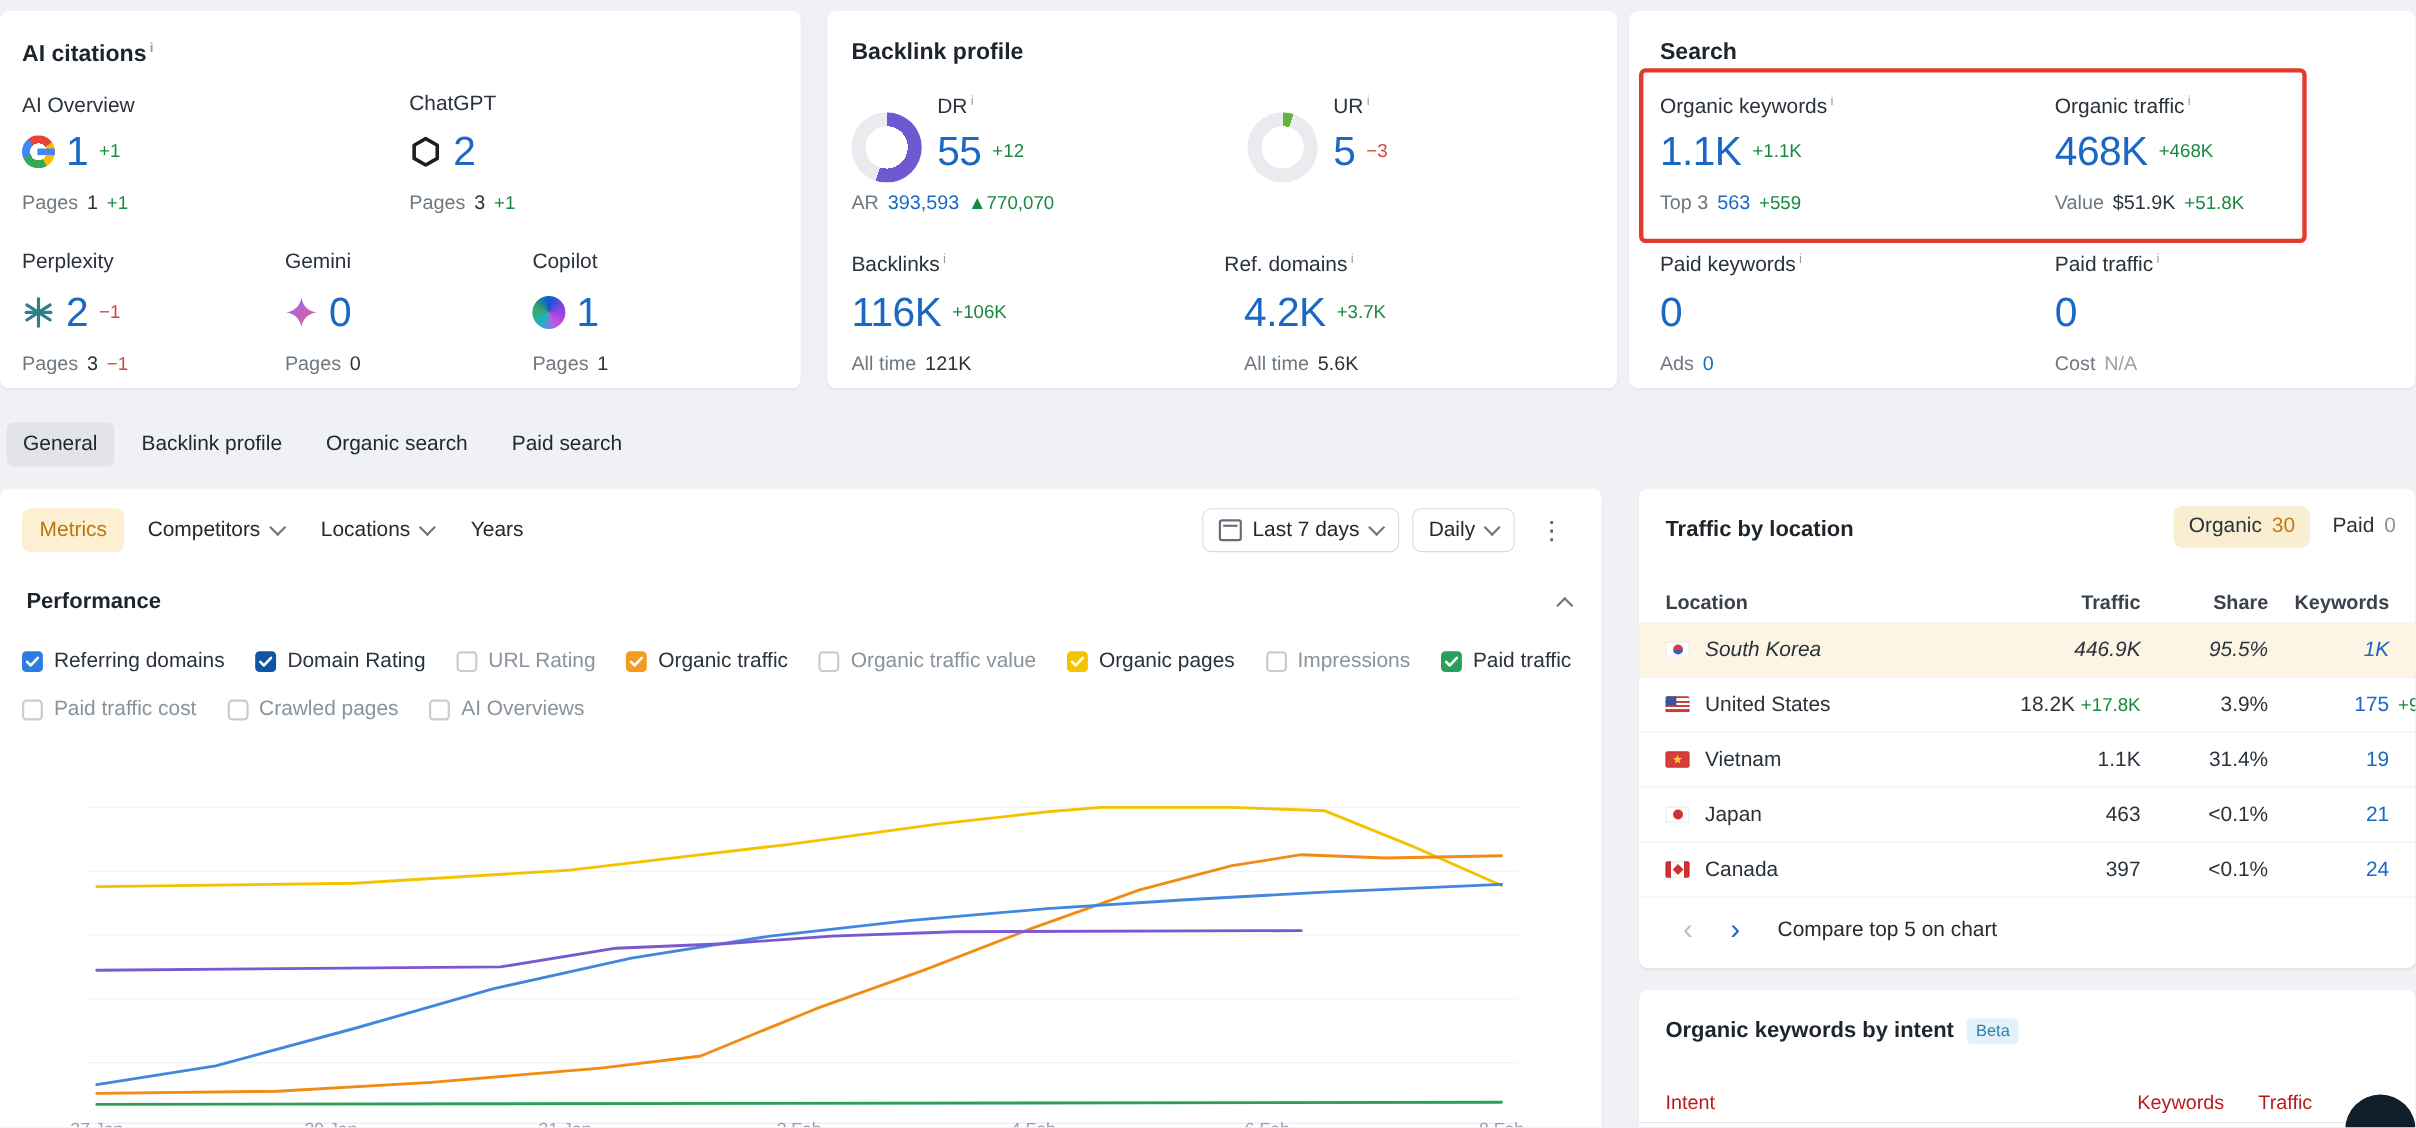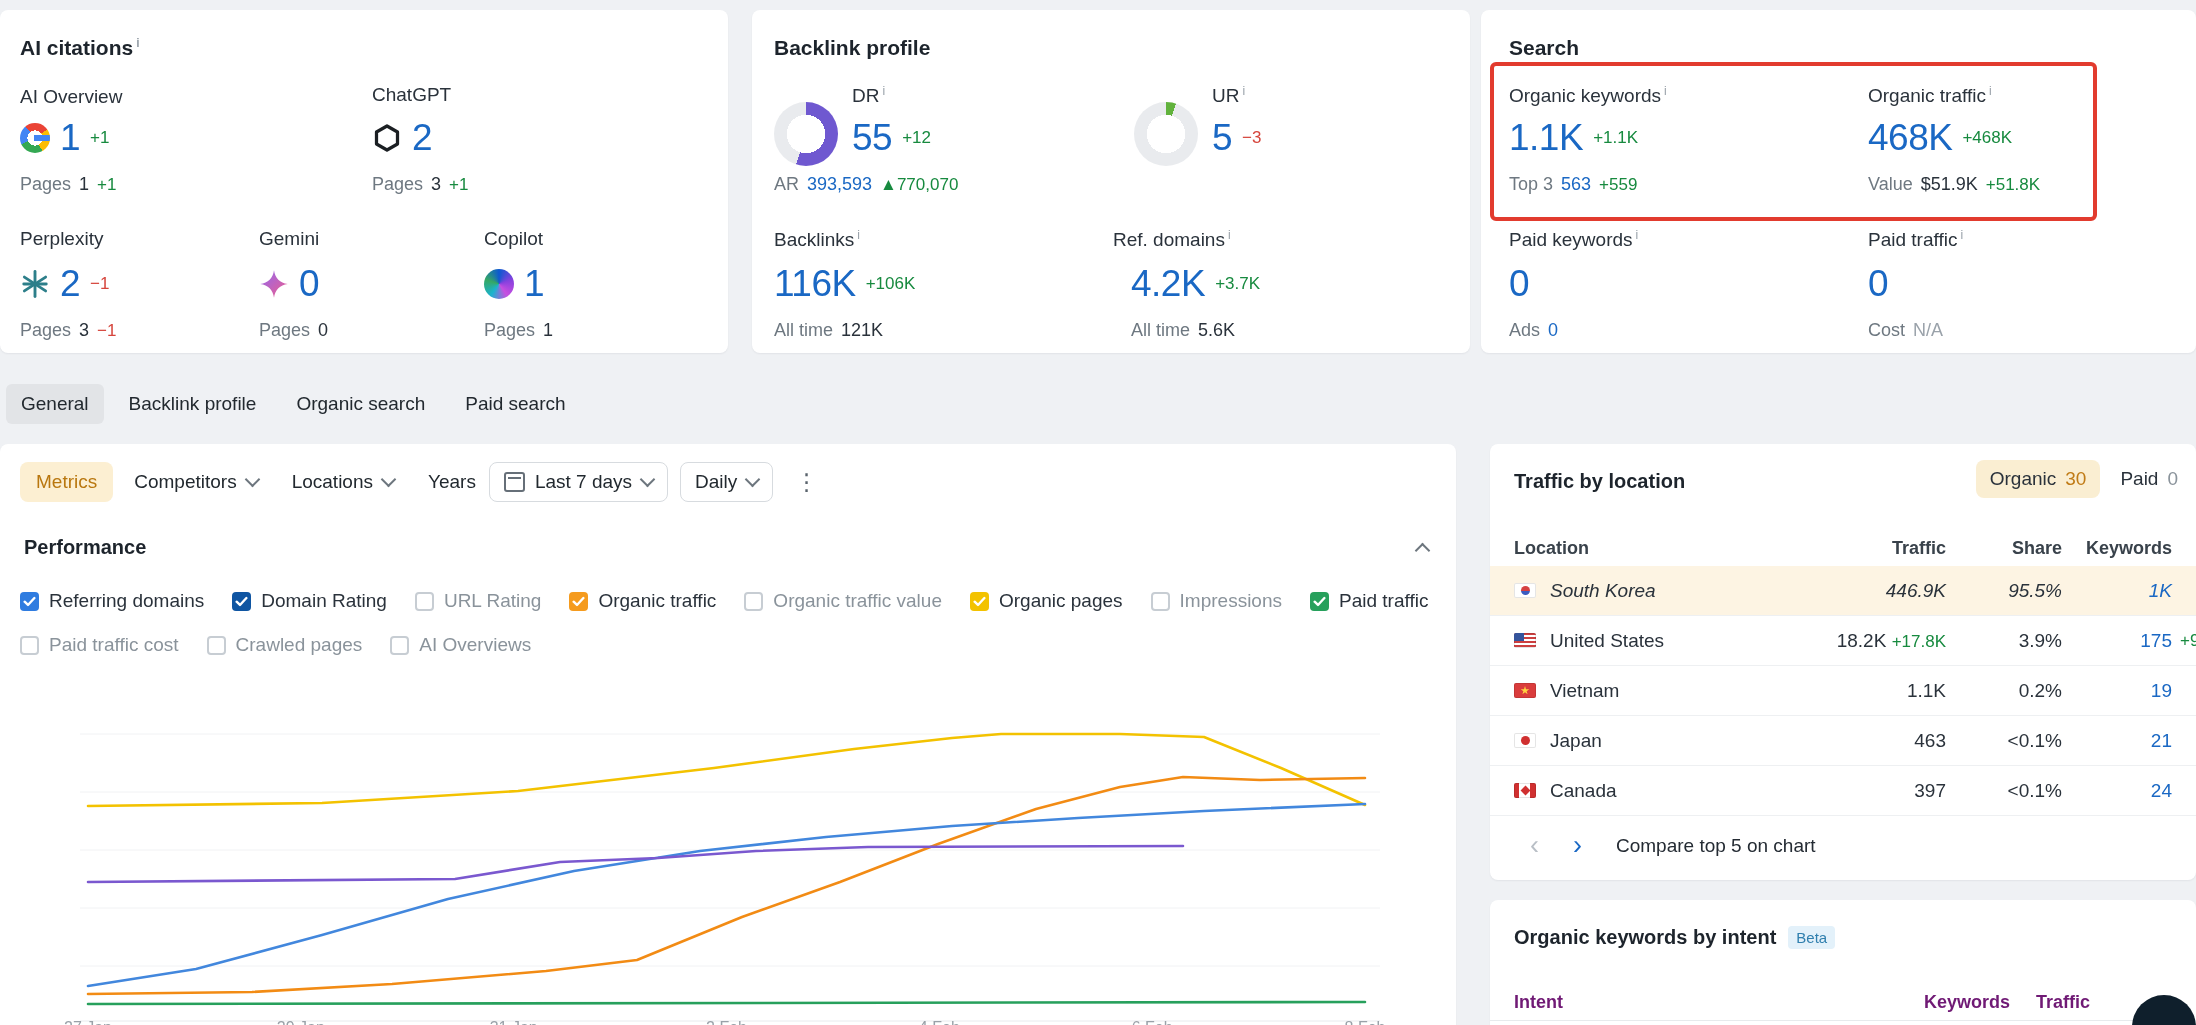--- a/index.html
+++ b/index.html
@@ -27,21 +27,21 @@
   .g-icon{border-radius:50%;position:relative;overflow:hidden;
     background:radial-gradient(circle,#fff 0 36%,transparent 36%),
     conic-gradient(from -40deg,#ea4335 0 95deg,#fbbc05 95deg 190deg,#34a853 190deg 285deg,#4285f4 285deg 360deg);}
   .g-icon::after{content:"";position:absolute;right:0;top:40%;width:52%;height:20%;background:#4285f4;}
   .copilot-icon{border-radius:50%;background:conic-gradient(#0c59d0,#8741de,#c84fe0,#1bb3ce,#35a864,#0c59d0);}
   
   .tabs{position:absolute;left:6px;top:384px;display:flex;gap:10px;}
   .tab{font-size:19px;color:#22292f;padding:9px 15px;border-radius:6px;cursor:pointer;white-space:nowrap;}
   .tab.active{background:#e2e4e7;}
   
-  .toolbar{position:absolute;left:20px;right:24px;top:18px;display:flex;align-items:center;}
+  .toolbar{position:absolute;left:20px;right:24px;top:18px;display:flex;justify-content:space-between;align-items:center;}
   .tgroup{display:flex;align-items:center;gap:8px;}
   .btn{display:inline-flex;align-items:center;gap:10px;font-size:19px;color:#22292f;padding:9px 13px;border-radius:8px;cursor:pointer;white-space:nowrap;background:transparent;border:none;}
   .btn.outline{border:1px solid #d7dbdf;background:#fff;padding:8px 14px;}
   .btn-metrics{background:#fcefd2;color:#b9770f;padding:9px 16px;}
   .chev{width:9px;height:9px;border-right:2px solid #6d767e;border-bottom:2px solid #6d767e;transform:rotate(45deg);margin-top:-5px;flex:0 0 auto;}
   .chev.up{transform:rotate(225deg);margin-top:5px;}
   .cal{width:17px;height:16px;border:2px solid #666f78;border-radius:3px;position:relative;flex:0 0 auto;}
   .cal i{position:absolute;left:2px;right:2px;top:3px;height:2px;background:#666f78;}
   .kebab{font-size:23px;color:#59636c;padding:4px 10px;cursor:pointer;}
   
@@ -427,21 +427,21 @@
         <span class="flag flag-us"></span>
         <span>United States</span>
         <span class="r" style="white-space:nowrap;"><span>18.2K</span> <span class="delta">+17.8K</span></span>
         <span class="r">3.9%</span>
         <span class="r cell-rel"><span class="klnk">175</span><span class="delta ovf">+92</span></span>
       </div>
       <div class="tl-grid trow">
         <span class="flag flag-vn"></span>
         <span>Vietnam</span>
         <span class="r">1.1K</span>
-        <span class="r">0.2%</span>
+        <span class="r">31.4%</span>
         <span class="r"><span class="klnk">19</span></span>
       </div>
       <div class="tl-grid trow">
         <span class="flag flag-jp"></span>
         <span>Japan</span>
         <span class="r">463</span>
         <span class="r">&lt;0.1%</span>
         <span class="r"><span class="klnk">21</span></span>
       </div>
       <div class="tl-grid trow">
@@ -458,21 +458,21 @@
       <span class="arr en">›</span>
       <span style="font-size:19px;color:#242b33;">Compare top 5 on chart</span>
     </div>
   </aside>
 
   <aside class="panel" style="left:1490px;top:900px;width:706px;height:160px;">
     <div class="abs" style="left:24px;top:26px;display:flex;gap:12px;align-items:center;">
       <span style="font-size:20px;font-weight:700;color:#1d242c;">Organic keywords by intent</span>
       <span class="beta">Beta</span>
     </div>
-    <div class="abs" style="left:0;right:12px;top:84px;display:grid;grid-template-columns:1fr 150px 80px 70px;padding:0 24px;align-items:center;height:36px;font-size:18px;font-weight:700;color:#701a75;border-bottom:1px solid #e7eaec;">
+    <div class="abs" style="left:0;right:0;top:84px;display:grid;grid-template-columns:1fr 150px 80px 70px;padding:0 24px;align-items:center;height:36px;font-size:18px;font-weight:400;color:#b91c1c;border-bottom:1px solid #e7eaec;">
       <span>Intent</span>
       <span class="r">Keywords</span>
       <span class="r">Traffic</span>
       <span></span>
     </div>
   </aside>
 
   <div class="chat" style="left:2132px;top:995px;"></div>
 </div>
 

